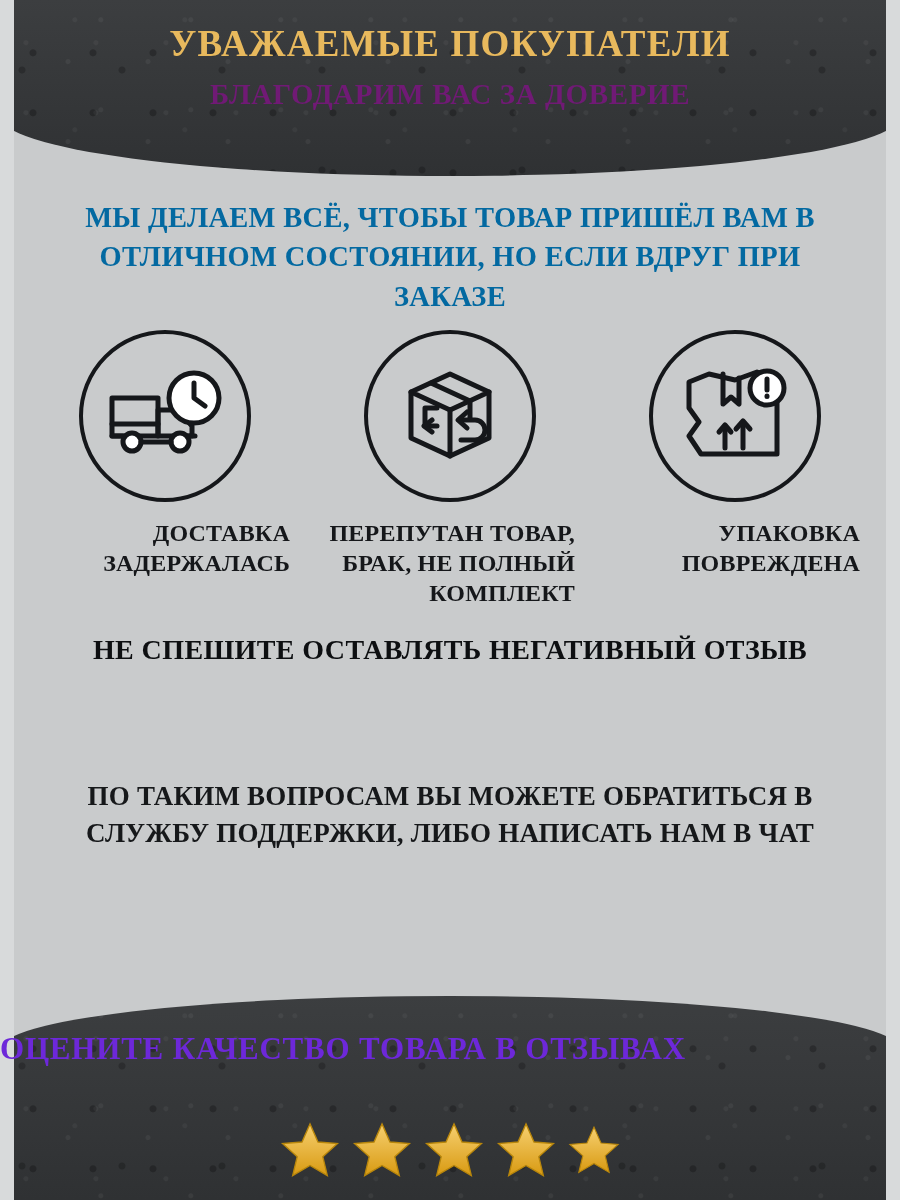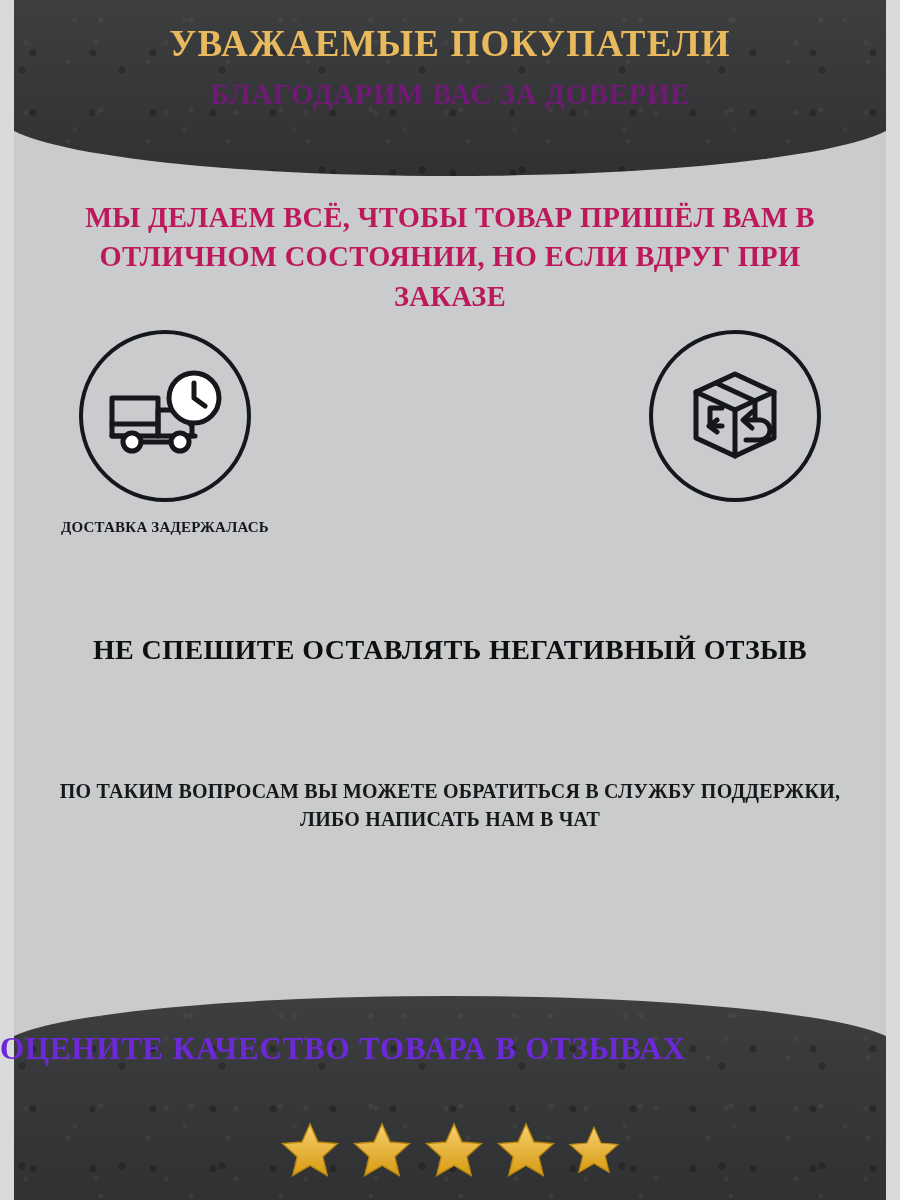--- a/index.html
+++ b/index.html
@@ -81,21 +81,21 @@
     text-transform: uppercase;
   }
 
   
   .intro {
     position: absolute;
     top: 198px;
     left: 60px;
     width: 780px;
     text-align: center;
-    color: #be185d;
+    color: #0369a1;
     font-size: 28.5px;
     font-weight: bold;
     line-height: 1.38;
     letter-spacing: 0.3px;
     text-transform: uppercase;
   }
 
   .icons-row {
     position: absolute;
     top: 330px;
@@ -118,21 +118,21 @@
     border-radius: 50%;
     display: flex;
     align-items: center;
     justify-content: center;
     box-sizing: border-box;
   }
   .icon-caption {
     margin-top: 16px;
     text-align: right;
     color: #15171a;
-    font-size: 15px;
+    font-size: 24px;
     font-weight: bold;
     line-height: 1.26;
     text-transform: uppercase;
     letter-spacing: 0.2px;
   }
 
   .headline {
     position: absolute;
     top: 632px;
     left: 60px;
@@ -146,21 +146,21 @@
     text-transform: uppercase;
   }
 
   .support {
     position: absolute;
     top: 778px;
     left: 45px;
     width: 810px;
     text-align: center;
     color: #16181a;
-    font-size: 20px;
+    font-size: 27px;
     font-weight: bold;
     line-height: 1.38;
     letter-spacing: 0.2px;
     text-transform: uppercase;
   }
 
   
   .bottom-title {
     position: absolute;
     top: 1029px;
@@ -230,22 +230,41 @@
             <path d="M20 30 v46 L59 94 V48"></path>
             <path d="M98 30 v46 L59 94"></path>
             <path d="M40 21 L79 39 v18"></path>
             <path d="M46 46 h-12 v18 h12"></path>
             <path d="M41 58 l-8 6 8 6"></path>
             <path d="M70 58 h14 a10 10 0 0 1 0 20 h-14"></path>
             <path d="M76 50 l-9 8 9 8"></path>
           </g>
         </svg>
       </div>
+      <div class="icon-caption">ПЕРЕПУТАН ТОВАР, БРАК, НЕ ПОЛНЫЙ КОМПЛЕКТ</div>
     </div>
 
+    <div class="icon-col">
+      <div class="circle">
+        <svg width="112" height="104" viewBox="0 0 112 104">
+          <g fill="none" stroke="#15171a" stroke-width="5" stroke-linejoin="round" stroke-linecap="round">
+            <path d="M10 18 L30 10 L56 16 L78 8 L98 16 v74 H22 L10 72 L20 58 L10 44 Z"></path>
+            <path d="M44 10 v30 l8 -7 l8 7 V14"></path>
+            <path d="M46 62 v22"></path>
+            <path d="M40 68 l6 -7 l6 7"></path>
+            <path d="M64 58 v26"></path>
+            <path d="M57 65 l7 -8 l7 8"></path>
+            <circle cx="88" cy="24" r="17" fill="#fff"></circle>
+            <path d="M88 15 v11"></path>
+            <path d="M88 32 v0.5"></path>
+          </g>
+        </svg>
+      </div>
+      <div class="icon-caption">УПАКОВКА ПОВРЕЖДЕНА</div>
+    </div>
 
   </div>
 
   <div class="headline">НЕ СПЕШИТЕ ОСТАВЛЯТЬ НЕГАТИВНЫЙ ОТЗЫВ</div>
 
   <div class="support">ПО ТАКИМ ВОПРОСАМ ВЫ МОЖЕТЕ ОБРАТИТЬСЯ В СЛУЖБУ ПОДДЕРЖКИ, ЛИБО НАПИСАТЬ НАМ В ЧАТ</div>
 
   <div class="bottom-title">ОЦЕНИТЕ КАЧЕСТВО ТОВАРА В ОТЗЫВАХ</div>
 
   <div class="stars">

